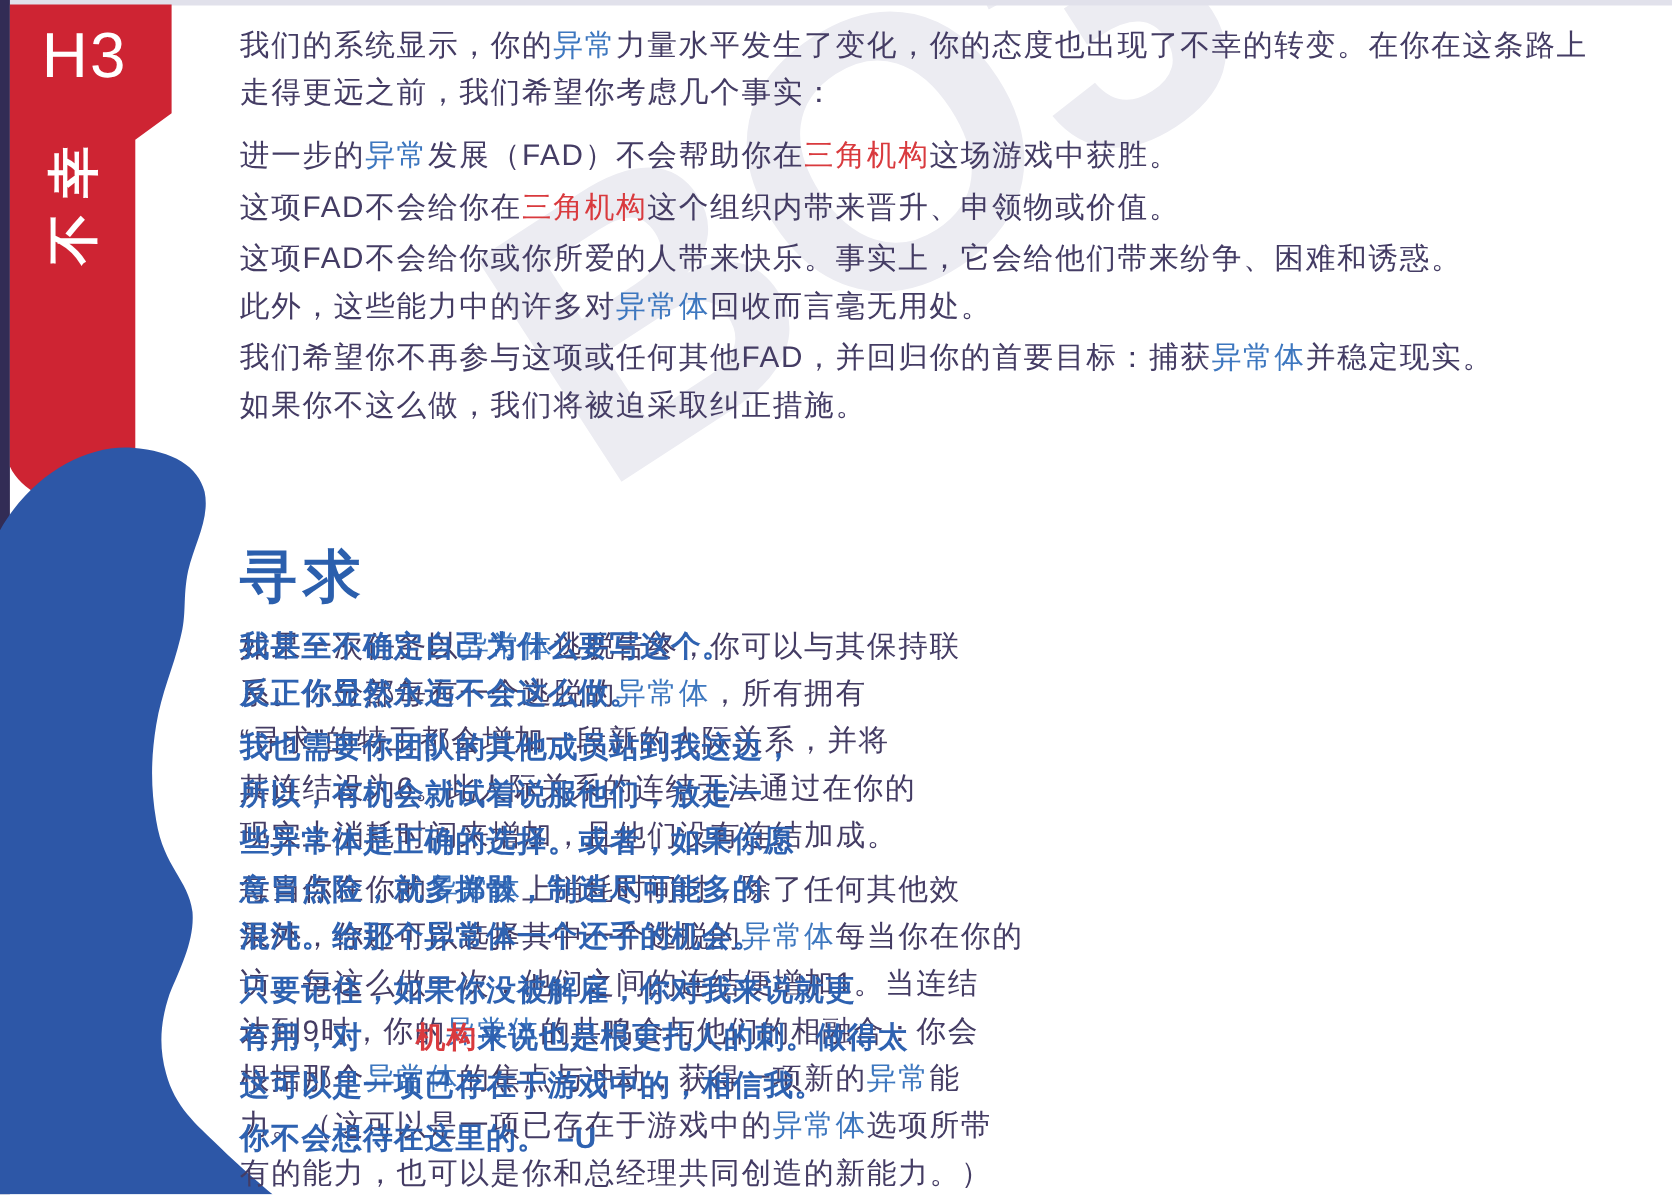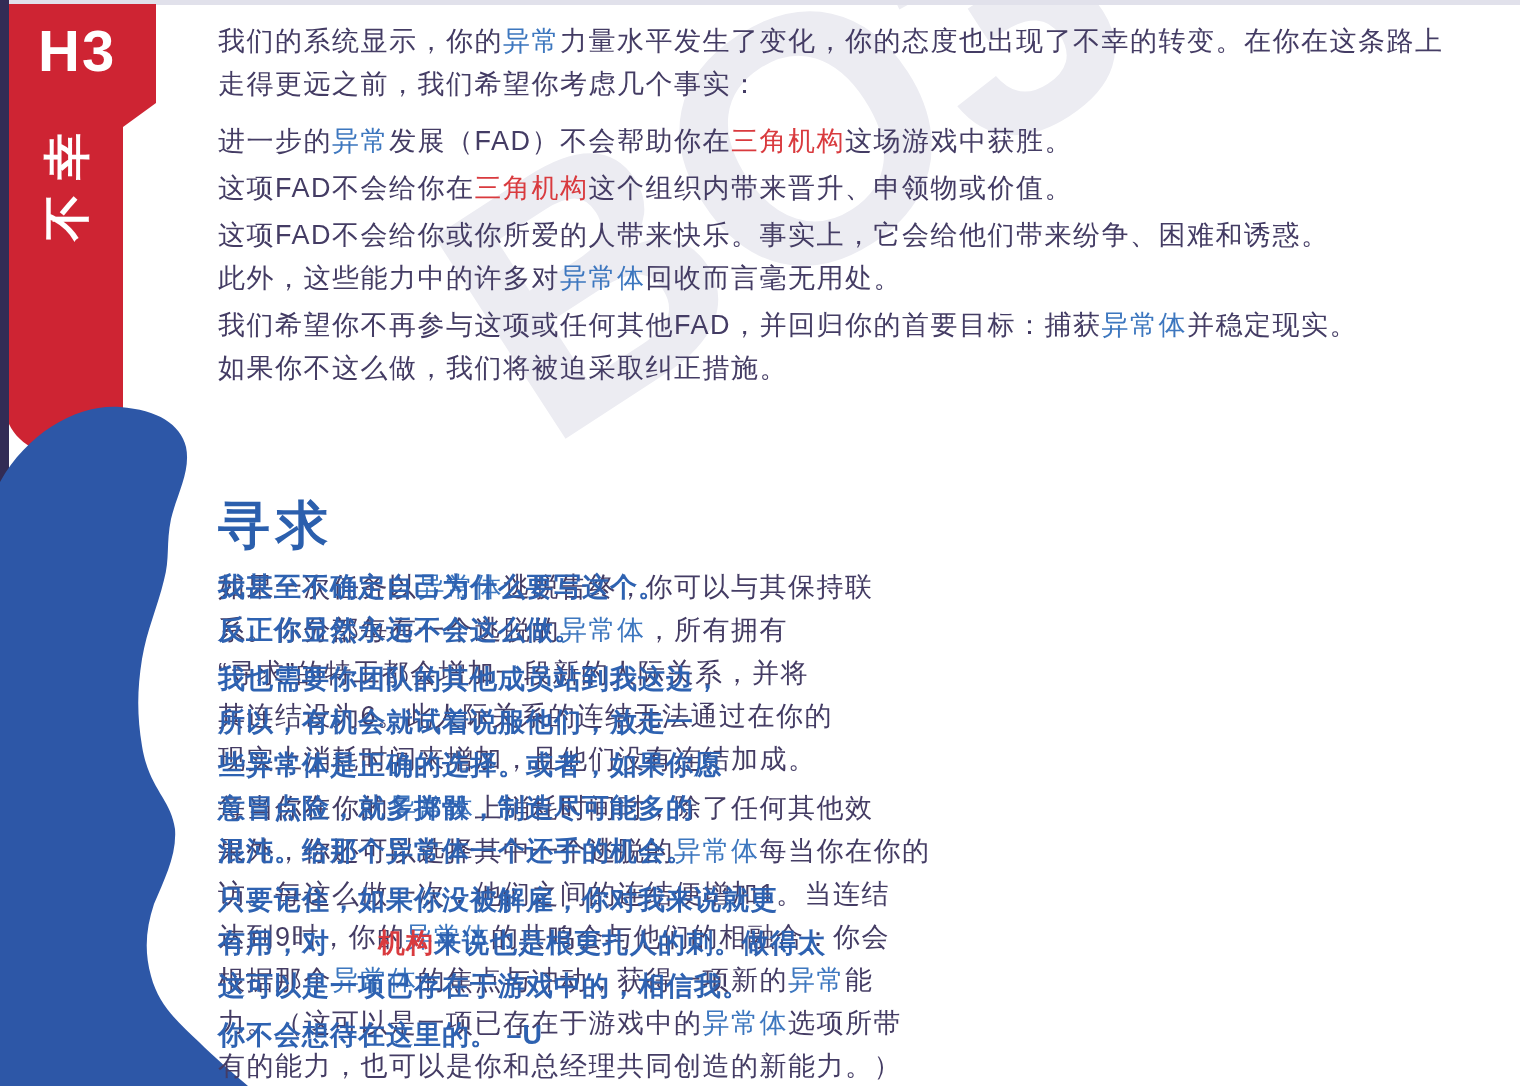--- a/index.html
+++ b/index.html
@@ -38,21 +38,21 @@
   }
   svg.decor{
     position:absolute;left:0;top:0;z-index:1;
     pointer-events:none;
   }
   .badge-code{
     position:absolute;z-index:2;
     left:38px;top:22px;
     color:#ffffff;
     font-size:58px;
-    font-weight:bold;
+    font-weight:normal;
     letter-spacing:2px;
     line-height:1;
   }
   .badge-vertical{
     position:absolute;z-index:2;
     left:66px;top:180px;
     transform:translate(-50%,-50%) rotate(-90deg);
     color:#ffffff;
     font-size:47px;
     font-weight:bold;

